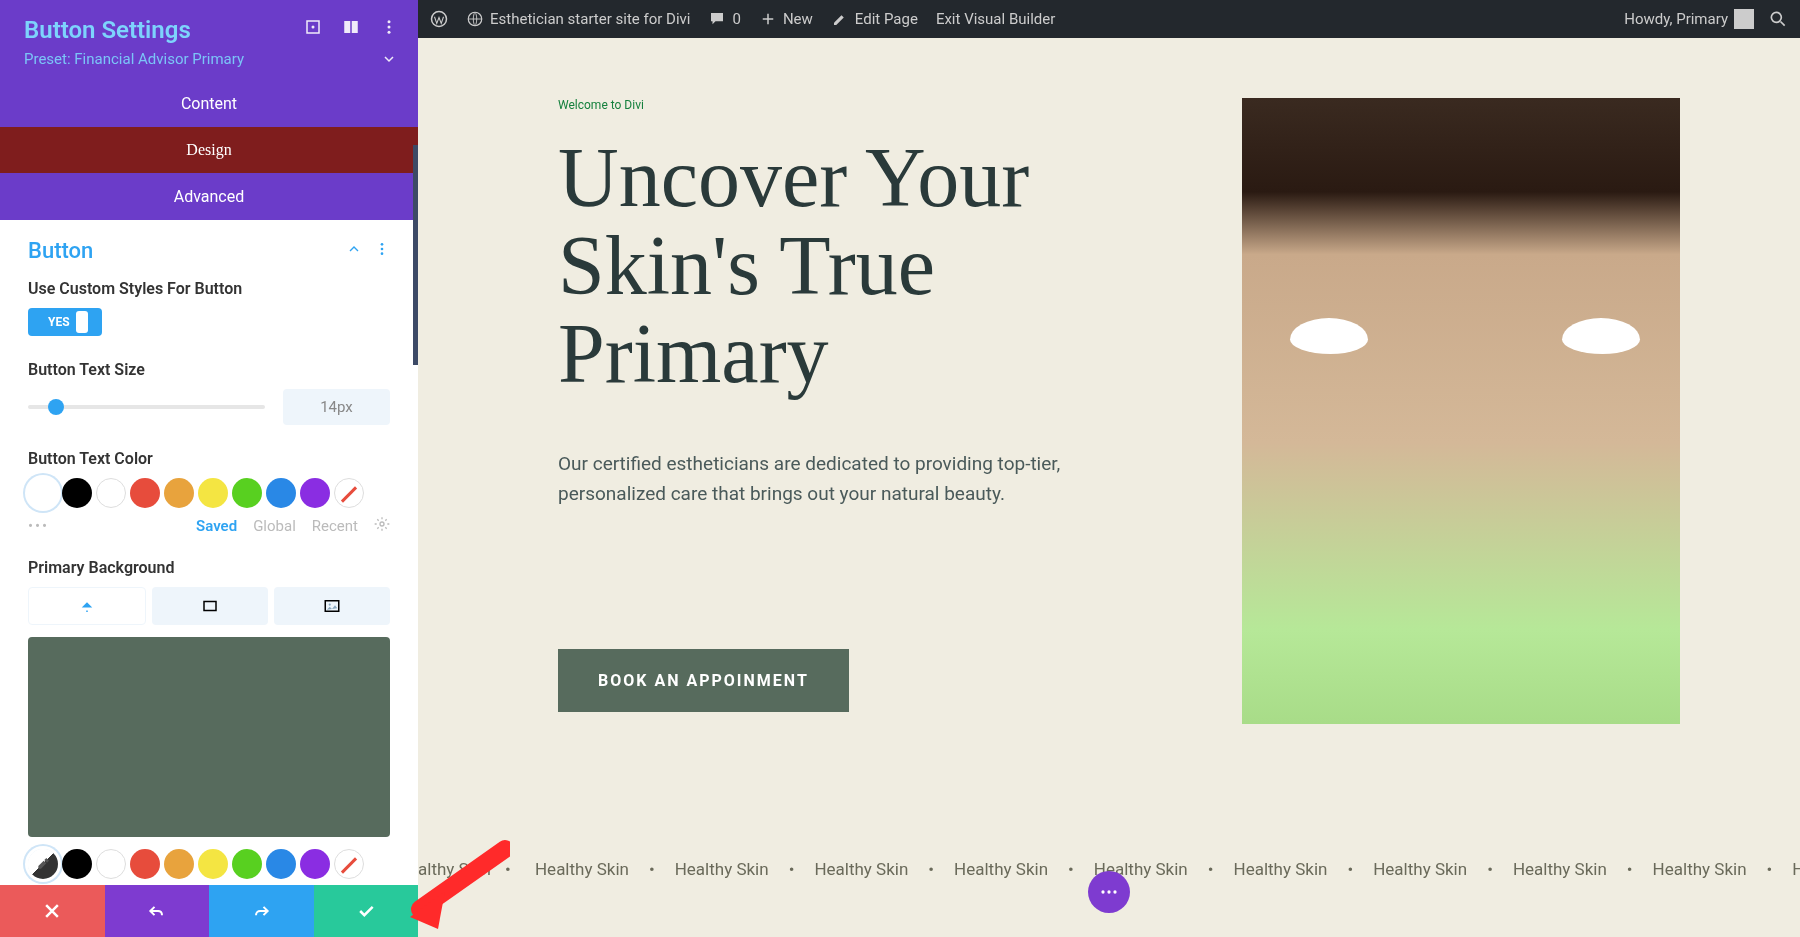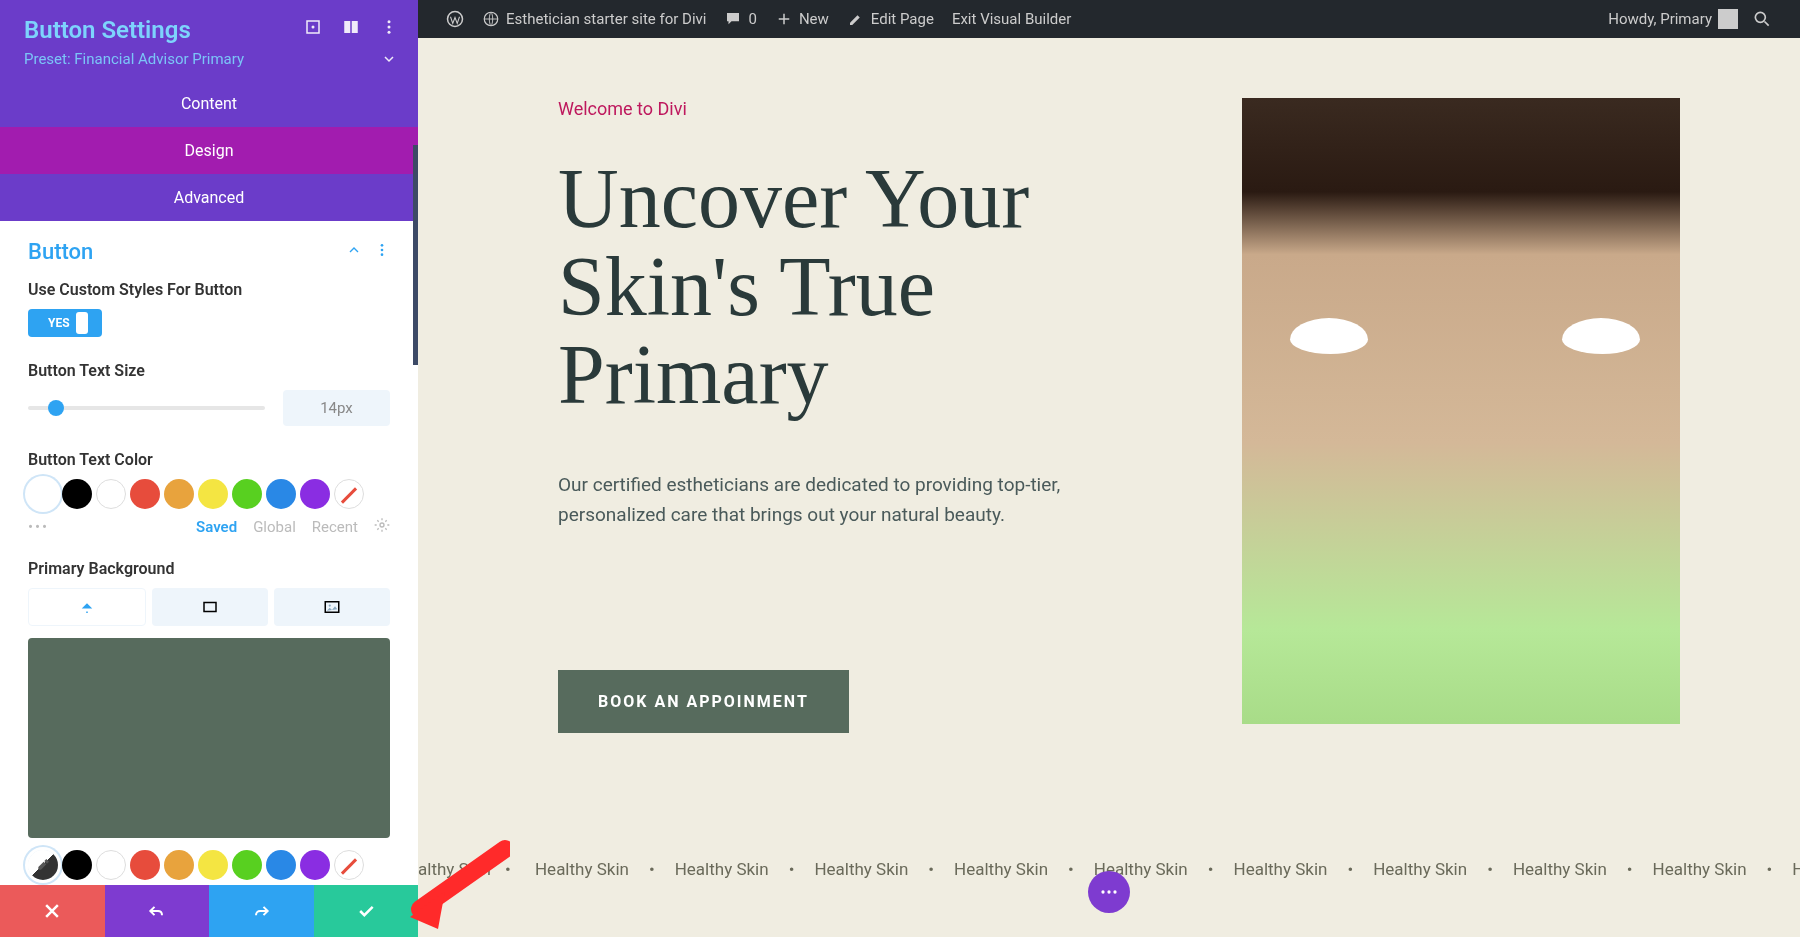--- a/index.html
+++ b/index.html
@@ -1,37 +1,37 @@
 <!DOCTYPE html>
 <html><head>
 <meta charset="utf-8">
 <style>
 * { margin: 0; padding: 0; box-sizing: border-box; font-family: -apple-system, BlinkMacSystemFont, "Segoe UI", Roboto, sans-serif; }
 body { width: 1800px; height: 937px; overflow: hidden; position: relative; background: #f0ede1; }
 
 
-.admin-bar { height: 38px; background: #23282d; color: #ccc; display: flex; align-items: center; padding: 0 28px; font-size: 15px; position: absolute; top: 0; left: 418px; right: 0; }
+.admin-bar { height: 38px; background: #23282d; color: #ccc; display: flex; align-items: center; padding: 0 12px; font-size: 15px; position: absolute; top: 0; left: 418px; right: 0; }
 .admin-bar .left { display: flex; align-items: center; gap: 18px; }
 .admin-bar .right { margin-left: auto; display: flex; align-items: center; gap: 14px; }
 .admin-bar .item { display: flex; align-items: center; gap: 6px; cursor: pointer; }
 .admin-bar svg { width: 18px; height: 18px; fill: #ccc; }
 .admin-bar .avatar { width: 20px; height: 20px; background: #ccc; }
 .admin-bar .search-ic svg { width: 20px; height: 20px; }
 
 
 .sidebar { position: absolute; top: 0; left: 0; width: 418px; height: 100%; background: #fff; display: flex; flex-direction: column; }
 .sb-header { background: #6b3cc9; color: #7dd3fc; padding: 16px 24px 12px; position: relative; }
 .sb-title { font-size: 24px; font-weight: 600; }
 .sb-preset { font-size: 15px; margin-top: 6px; opacity: .9; display: flex; align-items: center; gap: 0; justify-content: space-between; }
 .sb-header-icons { position: absolute; top: 18px; right: 20px; display: flex; gap: 20px; }
 .sb-header-icons svg { width: 18px; height: 18px; fill: #fff; opacity: .9; }
 
 .sb-tabs { display: flex; background: #6b3cc9; flex-direction: column; }
 .sb-tab { flex: 1; text-align: center; padding: 14px 0; color: #fff; font-size: 16px; cursor: pointer; }
-.sb-tab.active { background: #a21caf; }
+.sb-tab.active { background: #7f1d1d; font-family: Liberation Serif, serif; }
 
 .sb-body { flex: 1; overflow-y: auto; padding: 18px 28px; }
 .sb-body::-webkit-scrollbar { width: 0; }
 
 .section-head { display: flex; align-items: center; justify-content: space-between; margin-bottom: 16px; }
 .section-head .title { color: #2ea3f2; font-size: 22px; font-weight: 500; }
 .section-head .icons { display: flex; gap: 12px; }
 .section-head .icons svg { width: 16px; height: 16px; fill: #2ea3f2; }
 
 .field-label { font-size: 16px; font-weight: 600; color: #333; margin-bottom: 10px; }
@@ -76,21 +76,21 @@
 .sb-act.save { background: #28c99b; }
 .sb-act svg { width: 20px; height: 20px; fill: #fff; }
 
 
 .sb-edge { position: absolute; top: 145px; left: 413px; width: 5px; height: 220px; background: #3d4a66; }
 
 
 .page { position: absolute; top: 38px; left: 418px; right: 0; bottom: 0; background: #f0ede1; }
 .hero { display: flex; padding: 60px 120px 40px 140px; }
 .hero-left { flex: 1; padding-right: 60px; }
-.eyebrow { color: #be185d; font-size: 18px; margin-bottom: 36px; }
+.eyebrow { color: #15803d; font-size: 12px; margin-bottom: 22px; }
 .hero-title { font-family: Georgia, "Times New Roman", serif; font-size: 84px; line-height: 1.05; color: #2a3a3a; font-weight: 400; margin-bottom: 50px; white-space: pre-line; }
 .hero-sub { color: #4a5a5a; font-size: 19px; line-height: 1.6; max-width: 540px; margin-bottom: 140px; }
 .hero-btn { display: inline-block; background: #576b5d; color: #fff; padding: 22px 40px; font-size: 16px; font-weight: 700; letter-spacing: 2px; }
 .hero-img { width: 438px; height: 626px; background: linear-gradient(180deg, #3a2a20 0%, #2a1a12 15%, #c9a98a 25%, #d4b898 55%, #b6e898 85%, #a8dc88 100%); position: relative; overflow: hidden; }
 .hero-img .cream1, .hero-img .cream2 { position: absolute; width: 78px; height: 36px; background: #fff; border-radius: 50% 50% 48% 52% / 60% 60% 40% 40%; }
 .hero-img .cream1 { top: 220px; left: 48px; }
 .hero-img .cream2 { top: 220px; right: 40px; }
 
 .marquee { position: absolute; bottom: 58px; left: 0; right: 0; white-space: nowrap; color: #6a6a5a; font-size: 17px; overflow: hidden; }
 .marquee span { margin: 0 10px; }

